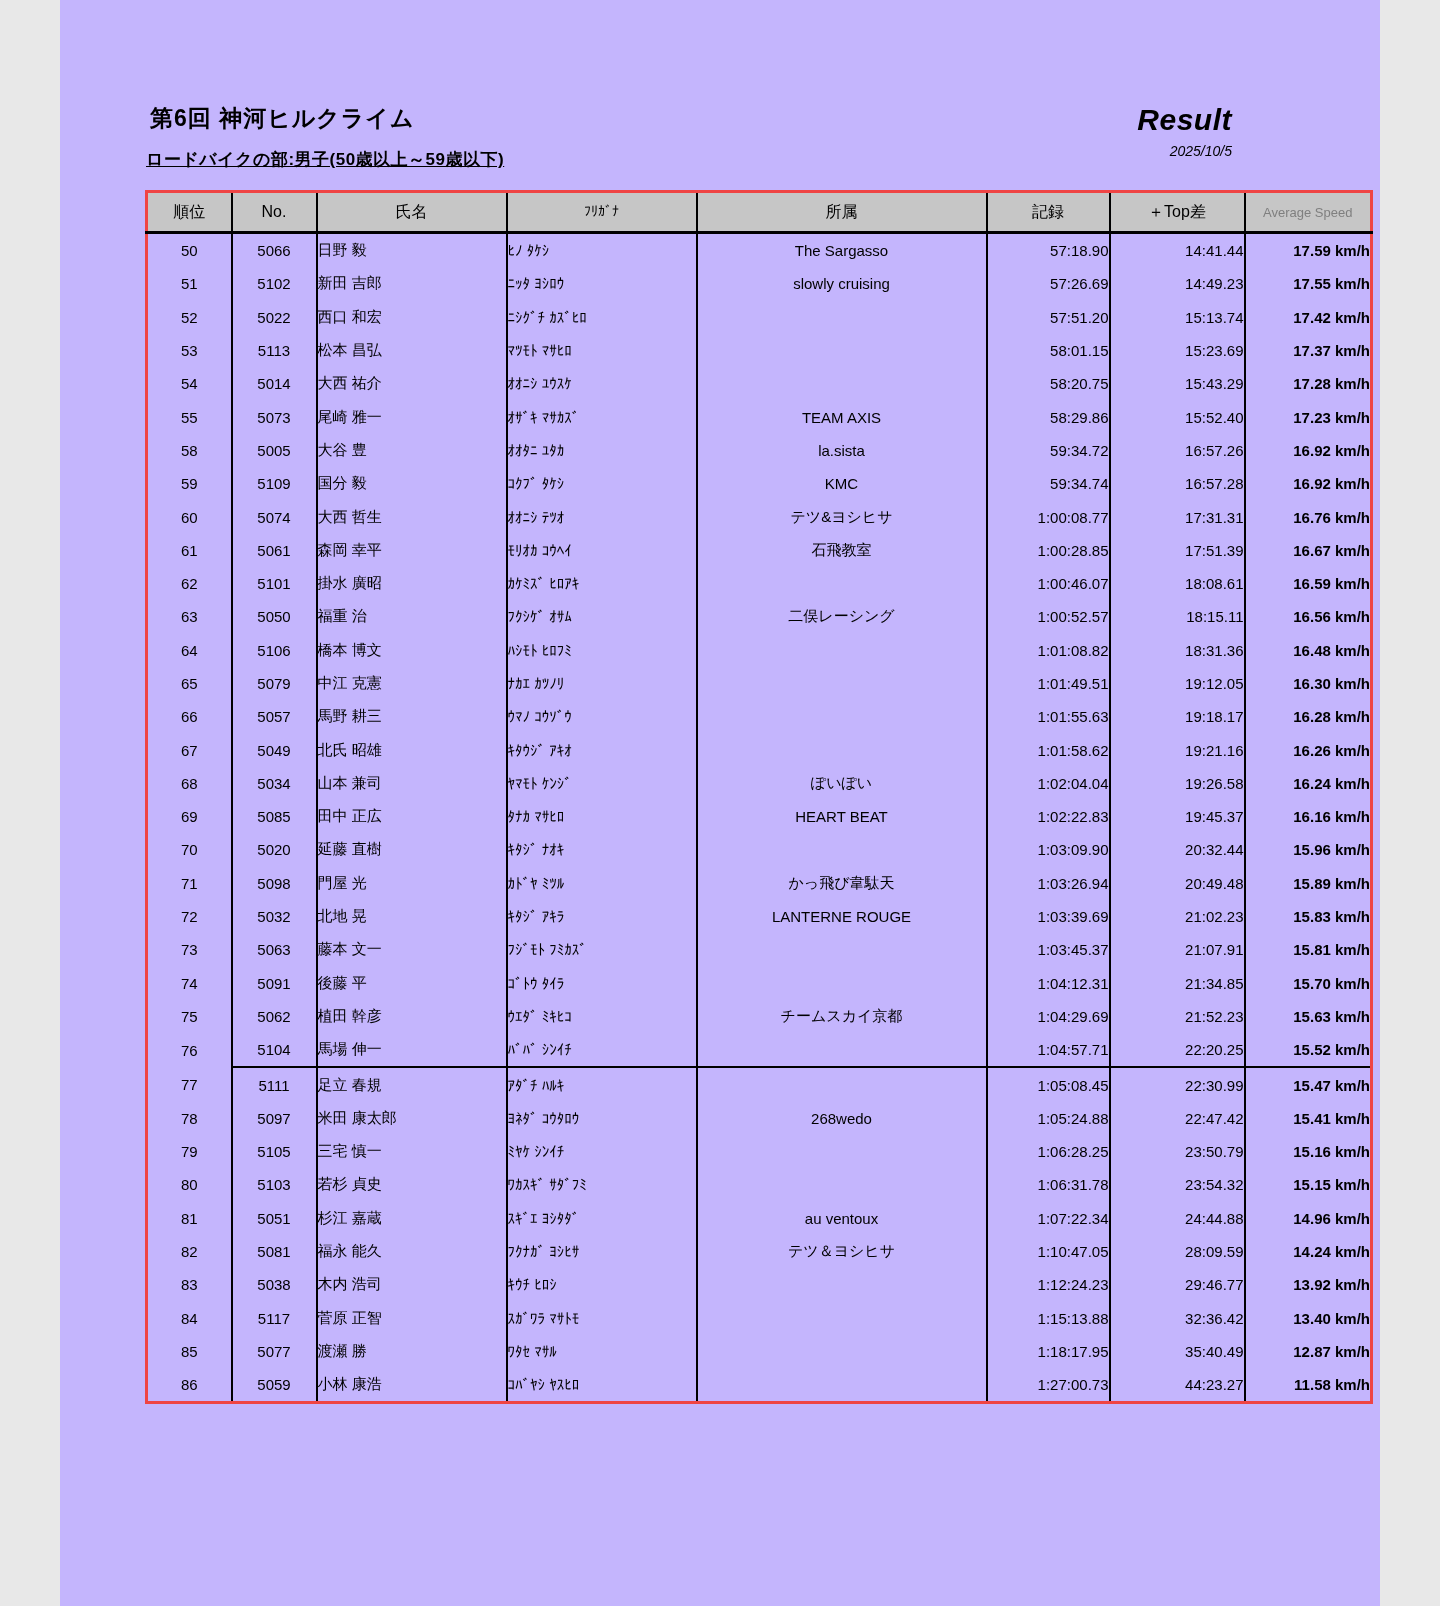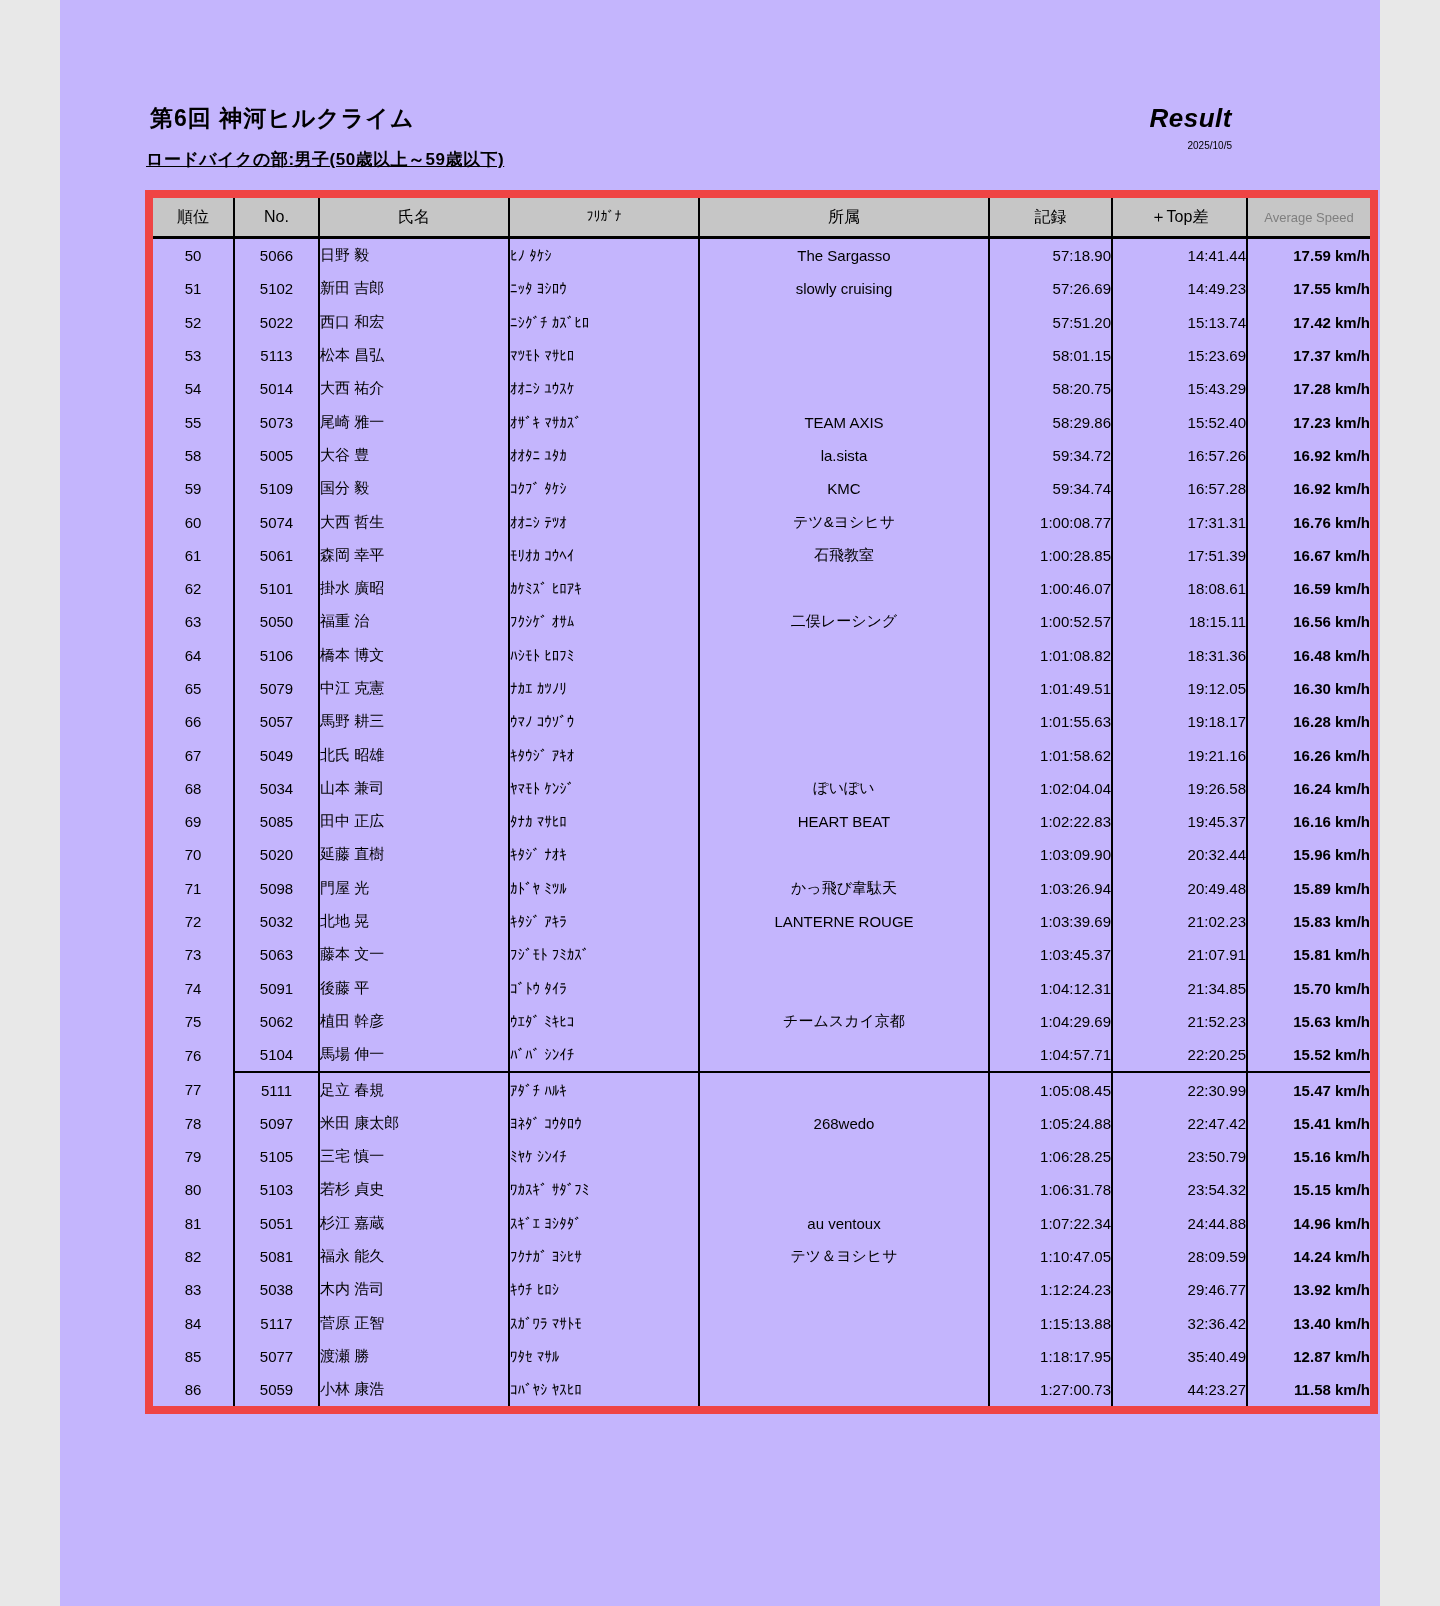--- a/index.html
+++ b/index.html
@@ -21,46 +21,47 @@
     font-weight: bold;
     letter-spacing: 1px;
   }
   .result-block {
     position: absolute;
     right: 148px;
     top: 103px;
     text-align: right;
   }
   .result-label {
-    font-size: 26px;
+    font-size: 30px;
     font-weight: bold;
     font-style: italic;
     letter-spacing: 0.5px;
   }
   .result-date {
-    font-size: 10px;
+    font-size: 14px;
     margin-top: 6px;
+    font-style: italic;
   }
   .category {
     position: absolute;
     left: 86px;
     top: 148px;
     font-size: 17px;
     font-weight: bold;
     text-decoration: underline;
     letter-spacing: 0.5px;
   }
   table.results {
     position: absolute;
     left: 85px;
     top: 190px;
     width: 1225px;
     border-collapse: collapse;
     table-layout: fixed;
-    border: 8px solid #ef4444;
+    border: 3px solid #ef4444;
   }
   table.results th {
     background: #c6c6c6;
     border: 2px solid #000;
     border-bottom: 3px solid #000;
     height: 36px;
     font-weight: normal;
     font-size: 16px;
     text-align: center;
     overflow: hidden;

